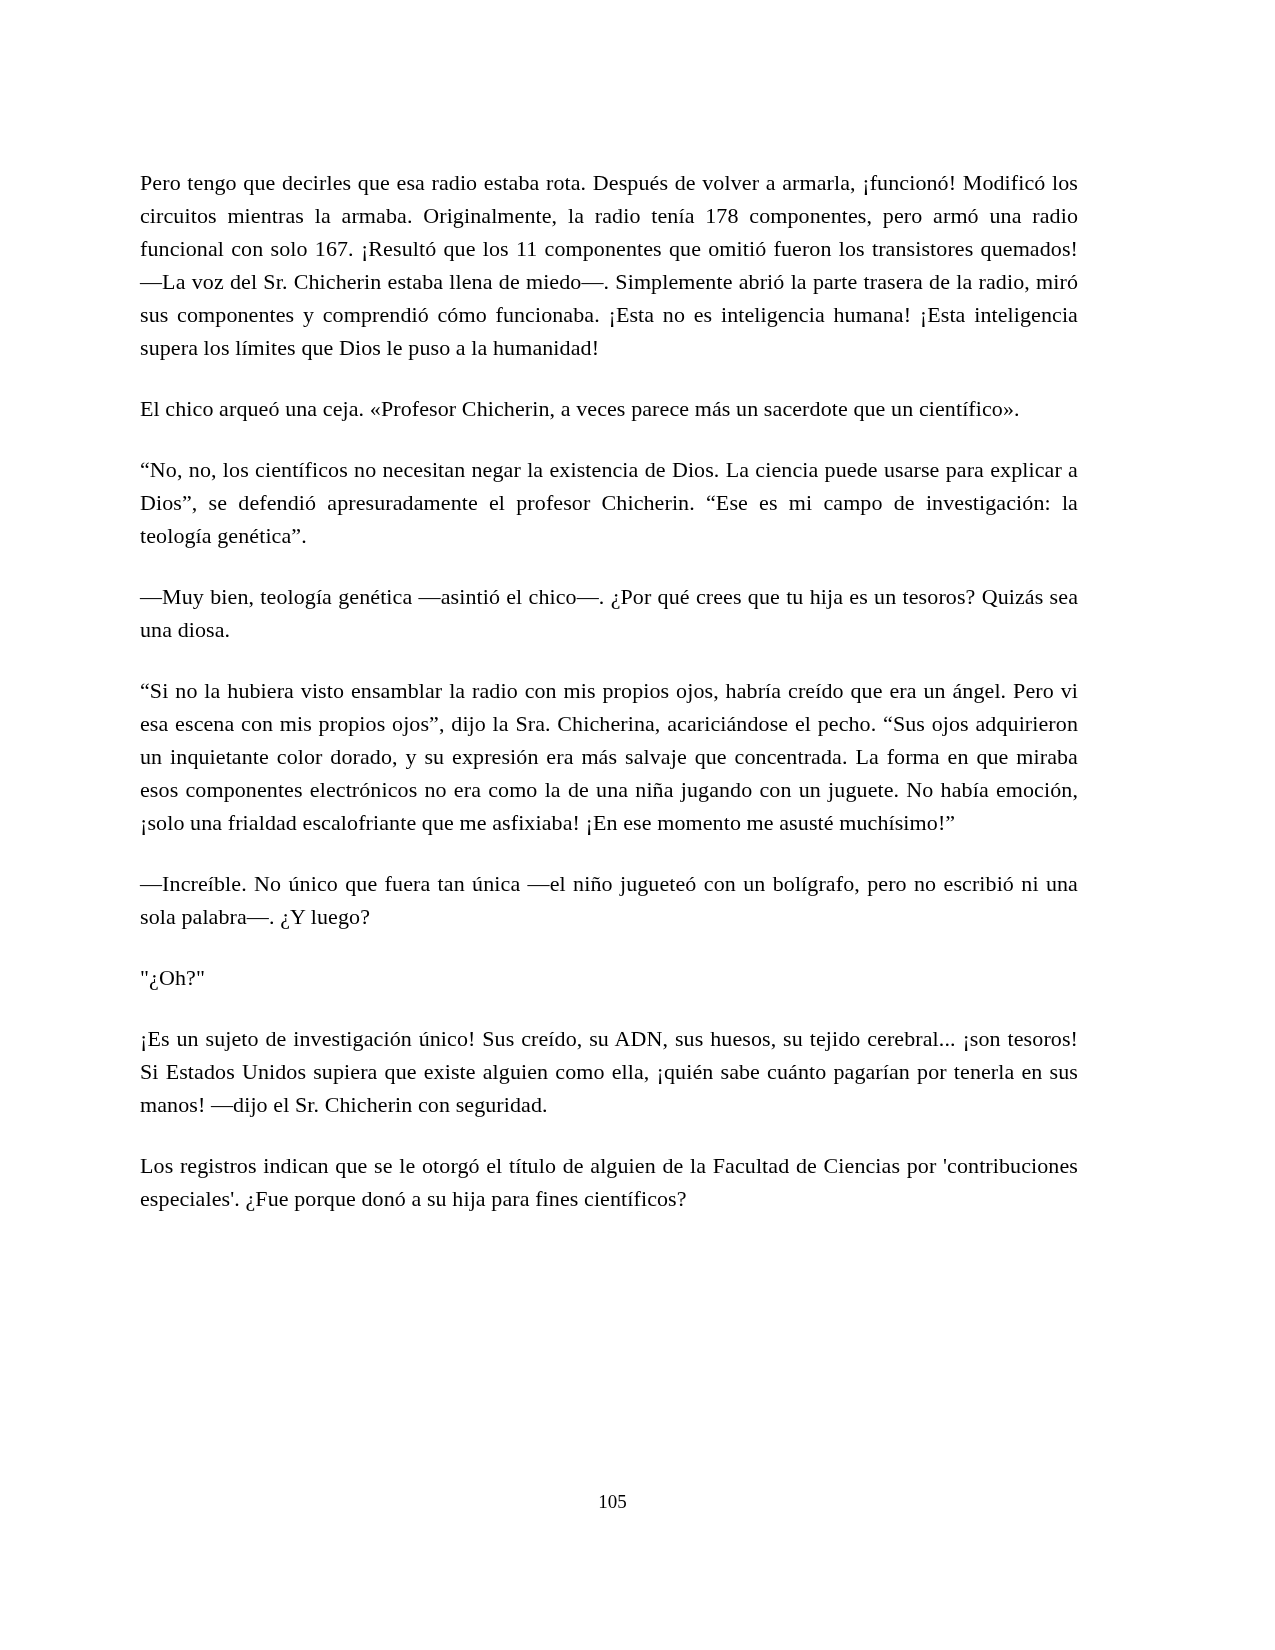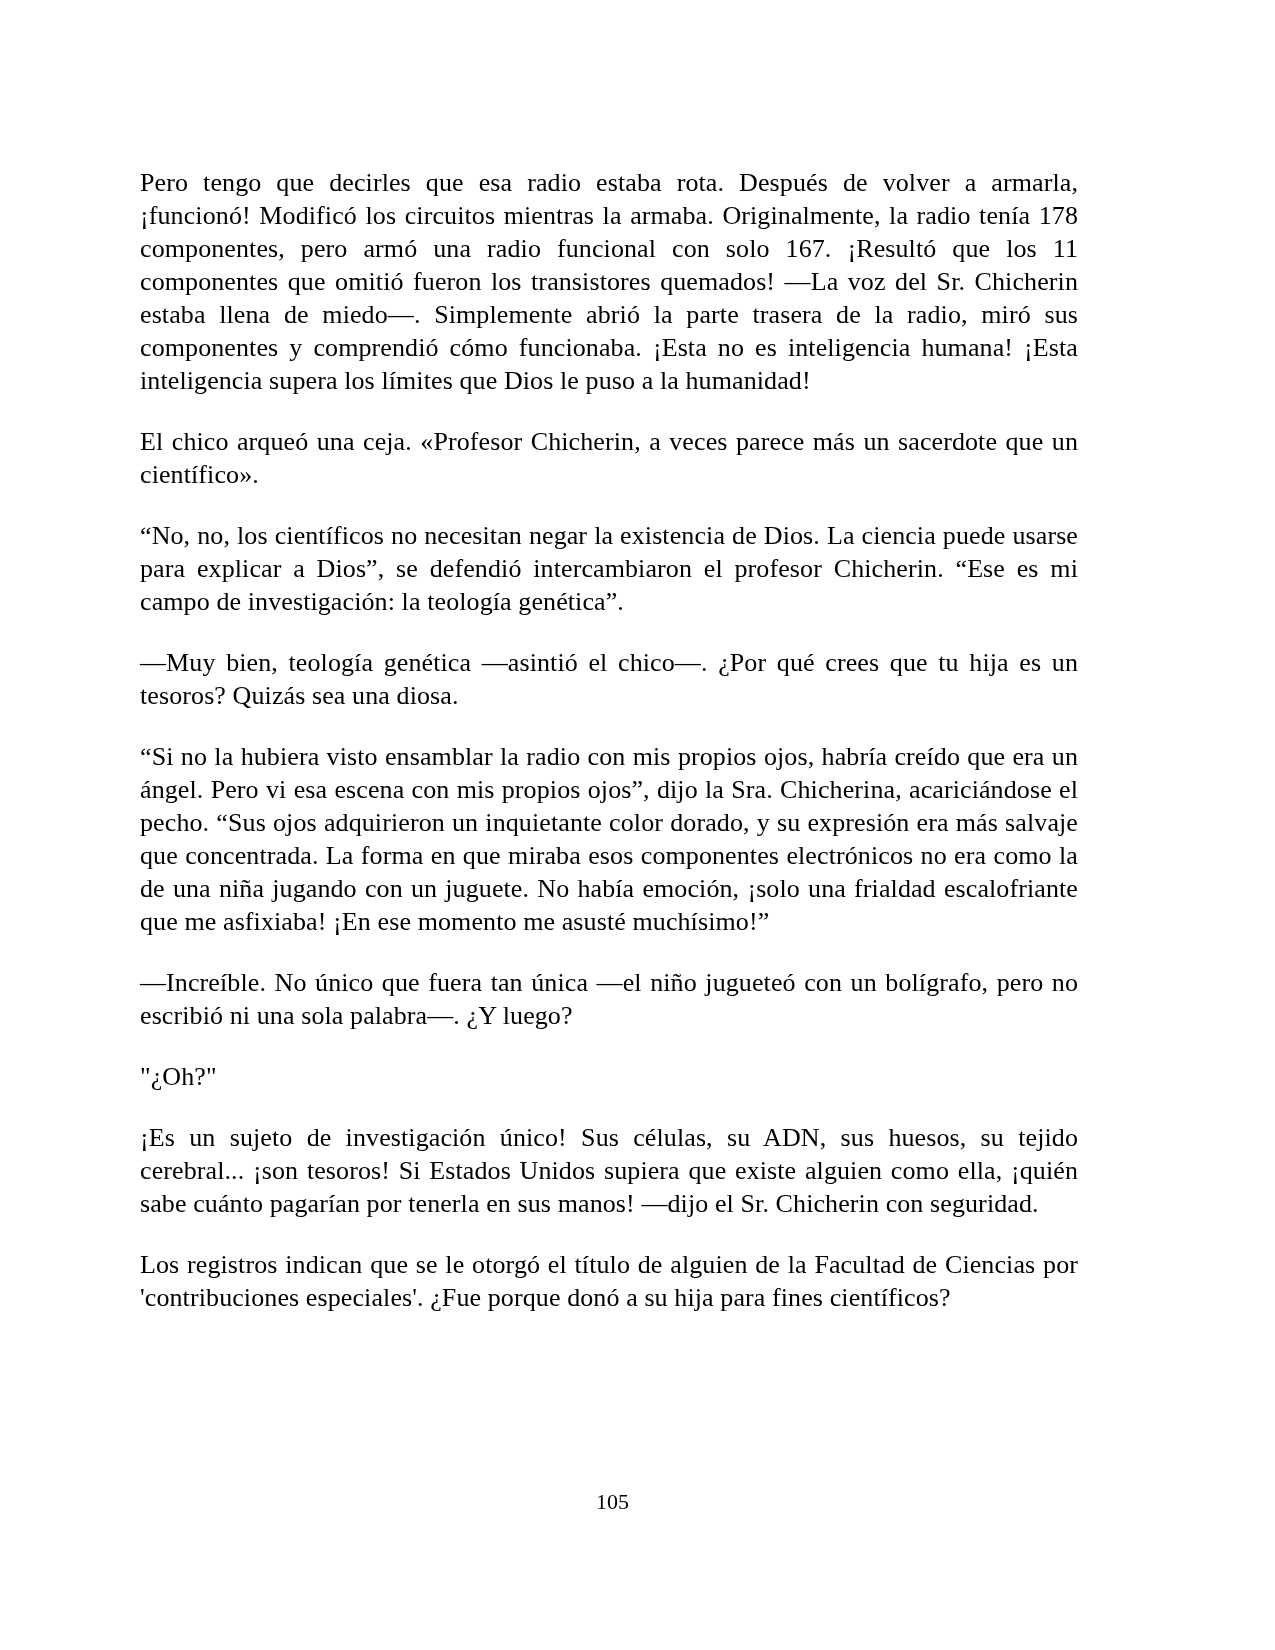--- a/index.html
+++ b/index.html
@@ -22,45 +22,45 @@
     background: #ffffff;
   }
   .text-block {
     position: absolute;
     left: 140px;
     top: 166px;
     width: 938px;
   }
   .text-block p {
     margin: 0 0 28px 0;
-    font-size: 26px;
+    font-size: 22px;
     line-height: 33px;
     text-align: justify;
     text-justify: inter-word;
     letter-spacing: 0.1px;
   }
   .page-number {
     position: absolute;
     top: 1490px;
     left: 0;
     width: 1225px;
     text-align: center;
-    font-size: 22px;
+    font-size: 19px;
     line-height: 24px;
   }
 </style>
 </head>
 <body>
 
 <div class="page">
   <div class="text-block">
     <p>Pero tengo que decirles que esa radio estaba rota. Después de volver a armarla, ¡funcionó! Modificó los circuitos mientras la armaba. Originalmente, la radio tenía 178 componentes, pero armó una radio funcional con solo 167. ¡Resultó que los 11 componentes que omitió fueron los transistores quemados! —La voz del Sr. Chicherin estaba llena de miedo—. Simplemente abrió la parte trasera de la radio, miró sus componentes y comprendió cómo funcionaba. ¡Esta no es inteligencia humana! ¡Esta inteligencia supera los límites que Dios le puso a la humanidad!</p>
     <p>El chico arqueó una ceja. «Profesor Chicherin, a veces parece más un sacerdote que un científico».</p>
-    <p>“No, no, los científicos no necesitan negar la existencia de Dios. La ciencia puede usarse para explicar a Dios”, se defendió intercambiaron el profesor Chicherin. “Ese es mi campo de investigación: la teología genética”.</p>
+    <p>“No, no, los científicos no necesitan negar la existencia de Dios. La ciencia puede usarse para explicar a Dios”, se defendió apresuradamente el profesor Chicherin. “Ese es mi campo de investigación: la teología genética”.</p>
     <p>—Muy bien, teología genética —asintió el chico—. ¿Por qué crees que tu hija es un tesoros? Quizás sea una diosa.</p>
     <p>“Si no la hubiera visto ensamblar la radio con mis propios ojos, habría creído que era un ángel. Pero vi esa escena con mis propios ojos”, dijo la Sra. Chicherina, acariciándose el pecho. “Sus ojos adquirieron un inquietante color dorado, y su expresión era más salvaje que concentrada. La forma en que miraba esos componentes electrónicos no era como la de una niña jugando con un juguete. No había emoción, ¡solo una frialdad escalofriante que me asfixiaba! ¡En ese momento me asusté muchísimo!”</p>
     <p>—Increíble. No único que fuera tan única —el niño jugueteó con un bolígrafo, pero no escribió ni una sola palabra—. ¿Y luego?</p>
     <p>"¿Oh?"</p>
-    <p>¡Es un sujeto de investigación único! Sus células, su ADN, sus huesos, su tejido cerebral... ¡son tesoros! Si Estados Unidos supiera que existe alguien como ella, ¡quién sabe cuánto pagarían por tenerla en sus manos! —dijo el Sr. Chicherin con seguridad.</p>
+    <p>¡Es un sujeto de investigación único! Sus creído, su ADN, sus huesos, su tejido cerebral... ¡son tesoros! Si Estados Unidos supiera que existe alguien como ella, ¡quién sabe cuánto pagarían por tenerla en sus manos! —dijo el Sr. Chicherin con seguridad.</p>
     <p>Los registros indican que se le otorgó el título de alguien de la Facultad de Ciencias por 'contribuciones especiales'. ¿Fue porque donó a su hija para fines científicos?</p>
   </div>
   <div class="page-number">105</div>
 </div>
 
 </body></html>

